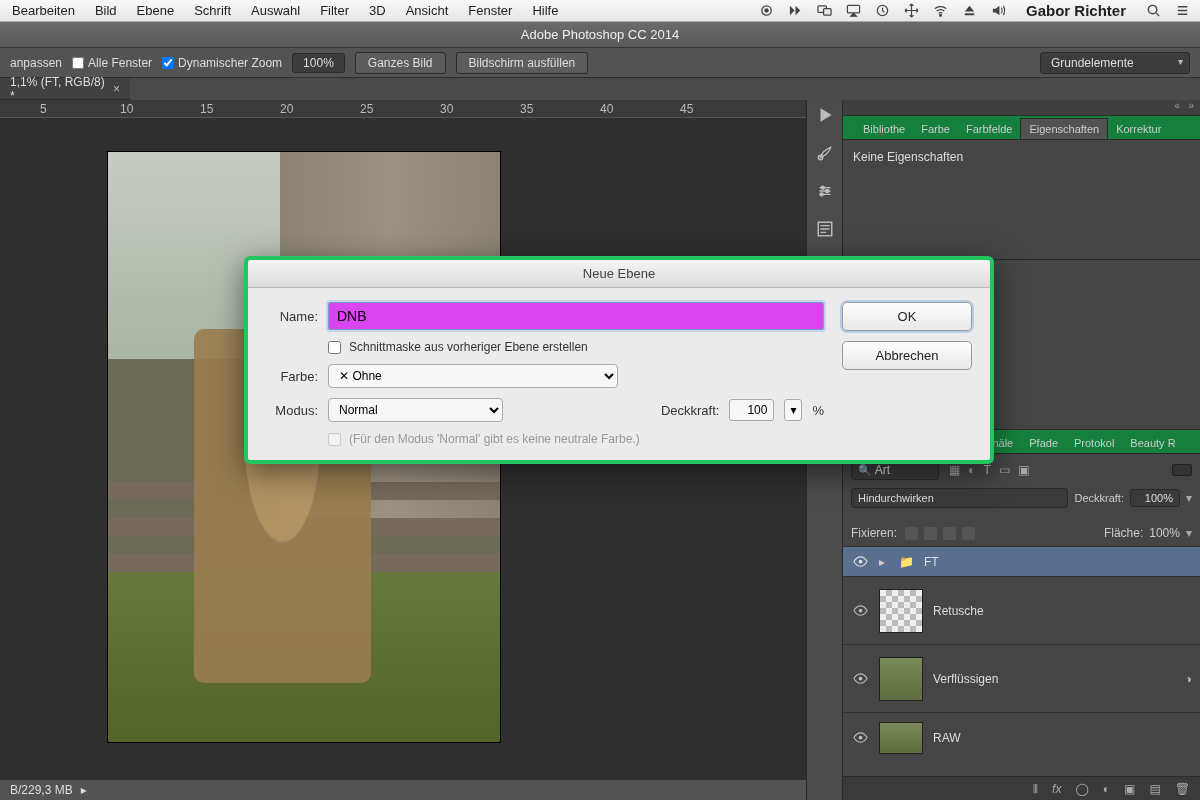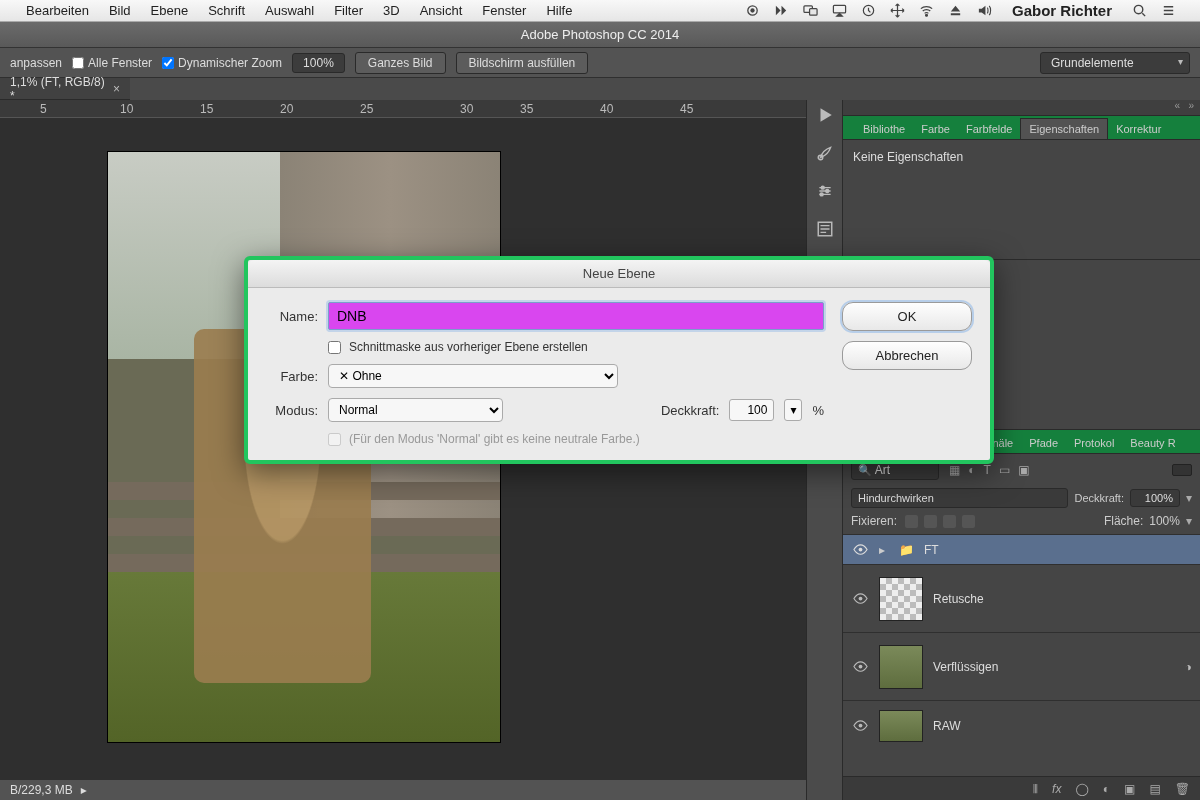--- a/index.html
+++ b/index.html
@@ -1,19 +1,19 @@
 <!DOCTYPE html>
 <html><head>
 <meta charset="utf-8">
 <style>
   * { margin: 0; padding: 0; box-sizing: border-box; font-family: "Lucida Grande", "Helvetica Neue", Arial, sans-serif; font-size: 12px; }
   body { background: #4a4a4a; width: 1200px; height: 800px; overflow: hidden; position: relative; }
 
   
-  .menubar { height: 22px; background: linear-gradient(#f8f8f8,#e6e6e6); display: flex; align-items: center; padding: 0 16px; border-bottom: 1px solid #aaa; }
+  .menubar { height: 22px; background: linear-gradient(#f8f8f8,#e6e6e6); display: flex; align-items: center; padding: 0 2px; border-bottom: 1px solid #aaa; }
   .menubar .menu-item { padding: 0 10px; font-size: 13px; color: #222; cursor: default; }
   .menubar .menu-icons { margin-left: auto; display: flex; align-items: center; gap: 14px; padding-right: 8px; color: #444; }
   .menubar .menu-icons svg { width: 15px; height: 15px; display: block; }
   .menubar .user-name { font-weight: 600; font-size: 15px; color: #222; padding: 0 6px; }
 
   
   .titlebar { height: 26px; background: linear-gradient(#6b6b6b,#595959); color: #eee; text-align: center; line-height: 26px; font-size: 13px; border-bottom: 1px solid #333; }
 
   
   .optionsbar { height: 30px; background: #535353; display: flex; align-items: center; gap: 10px; padding: 0 10px; border-bottom: 1px solid #2f2f2f; color: #ddd; }
@@ -60,21 +60,21 @@
 
   .layers-panel { flex:1; display:flex; flex-direction:column; background:#454545;}
   .layers-topbar { display:flex; align-items:center; gap:6px; padding:6px 8px;}
   .layers-topbar .kind-dd { flex:0 0 88px; background:#3a3a3a; border:1px solid #2a2a2a; color:#ddd; font-size:11px; padding:2px 6px; border-radius:3px;}
   .layers-topbar .filter-icons { display:flex; gap:8px; color:#aaa; margin-left:4px;}
   .layers-topbar .toggle { margin-left:auto; width:20px; height:12px; background:#333; border:1px solid #222; border-radius:2px;}
   .layers-row2 { display:flex; align-items:center; gap:6px; padding:2px 8px 4px; }
   .layers-row2 .blend-dd { flex:1; background:#3a3a3a; border:1px solid #2a2a2a; color:#ddd; font-size:11px; padding:3px 6px; border-radius:3px;}
   .layers-row2 .opt-lbl { color:#ccc; font-size:11px;}
   .layers-row2 .opt-val { background:#3a3a3a; border:1px solid #2a2a2a; color:#ddd; font-size:11px; padding:2px 6px; width:50px; text-align:right; border-radius:3px;}
-  .layers-row3 { display:flex; align-items:center; gap:8px; padding: 2px 8px 6px; color:#ccc; font-size:11px;}
+  .layers-row3 { display:flex; align-items:center; gap:8px; padding: 2px 8px 6px; color:#ccc; font-size:11px;margin-top:12px;}
   .layers-row3 .lock-icons { display:flex; gap:6px; color:#aaa;}
   .layers-row3 .lock-icons span { width:13px; height:13px; background:#555; border-radius:2px; display:inline-block;}
   .layers-row3 .right { margin-left:auto; display:flex; align-items:center; gap:6px;text-align:right;}
 
   .layer-list { flex:1; overflow:auto;}
   .layer-item { display:flex; align-items:center; height:68px; border-top:1px solid #2f2f2f; padding:0 8px; gap:10px; color:#ddd;}
   .layer-item.group { height:30px; background:#6a7889; }
   .layer-item.group.selected { background:#5a6f8e; }
   .layer-item .vis { width:18px; display:flex; justify-content:center;}
   .layer-item .vis svg{ width:15px; height:15px; fill:#ccc;}
@@ -96,21 +96,21 @@
   .dialog .row { display:flex; align-items:center; gap:10px;}
   .dialog .lbl { width:56px; text-align:right; color:#333; font-size:13px;}
   .dialog input[type=text] { flex:1; border:1px solid #7a9ecb; padding:5px 8px; font-size:14px; border-radius:2px; background:#d946ef; box-shadow: 0 0 0 2px rgba(120,170,230,.35);}
   .dialog .sub { display:flex; align-items:center; gap:8px; margin-left:66px; color:#333;}
   .dialog .sub.disabled { color:#999;}
   .dialog select { border:1px solid #aaa; background:#f7f7f7; padding:3px 6px; border-radius:4px;}
   .dialog .color-dd { width:290px;}
   .dialog .mode-dd { width:175px;}
   .dialog .opac-box { width:45px; border:1px solid #aaa; background:#f7f7f7; padding:3px 6px; text-align:right; border-radius:3px;}
   .dialog .btns { display:flex; flex-direction:column; gap:10px;}
-  .dialog .btn { padding:6px 0; text-align:center; border:1px solid #9a9a9a; border-radius:11px; background:linear-gradient(#fefefe,#e8e8e8); color:#222; font-size:13px;}
+  .dialog .btn { padding:6px 0; text-align:center; border:1px solid #9a9a9a; border-radius:5px; background:linear-gradient(#fefefe,#e8e8e8); color:#222; font-size:13px;}
   .dialog .btn.primary { box-shadow:0 0 0 2px rgba(120,170,230,.45);}
   .panels-top-strip{height:16px;background:#3f3f3f;border-bottom:1px solid #2a2a2a;display:flex;justify-content:flex-end;padding-right:6px;color:#999;font-size:10px;}
 </style>
 </head>
 <body>
 
 <div class="menubar">
   <span class="menu-item">Bearbeiten</span>
   <span class="menu-item">Bild</span>
   <span class="menu-item">Ebene</span>
@@ -213,21 +213,21 @@
 </div>
 
 <div class="main-row">
   <div class="canvas-zone">
     <div class="ruler-h">
       <span class="ruler-tick" style="left:40px">5</span>
       <span class="ruler-tick" style="left:120px">10</span>
       <span class="ruler-tick" style="left:200px">15</span>
       <span class="ruler-tick" style="left:280px">20</span>
       <span class="ruler-tick" style="left:360px">25</span>
-      <span class="ruler-tick" style="left:460px">30</span>
+      <span class="ruler-tick" style="left:440px">30</span>
       <span class="ruler-tick" style="left:520px">35</span>
       <span class="ruler-tick" style="left:600px">40</span>
       <span class="ruler-tick" style="left:680px">45</span>
     </div>
     <div class="photo">
       <div class="sky"></div>
         <div class="wood"></div>
         <div class="grass"></div>
         <div class="fence"></div>
         <div class="person"></div>

